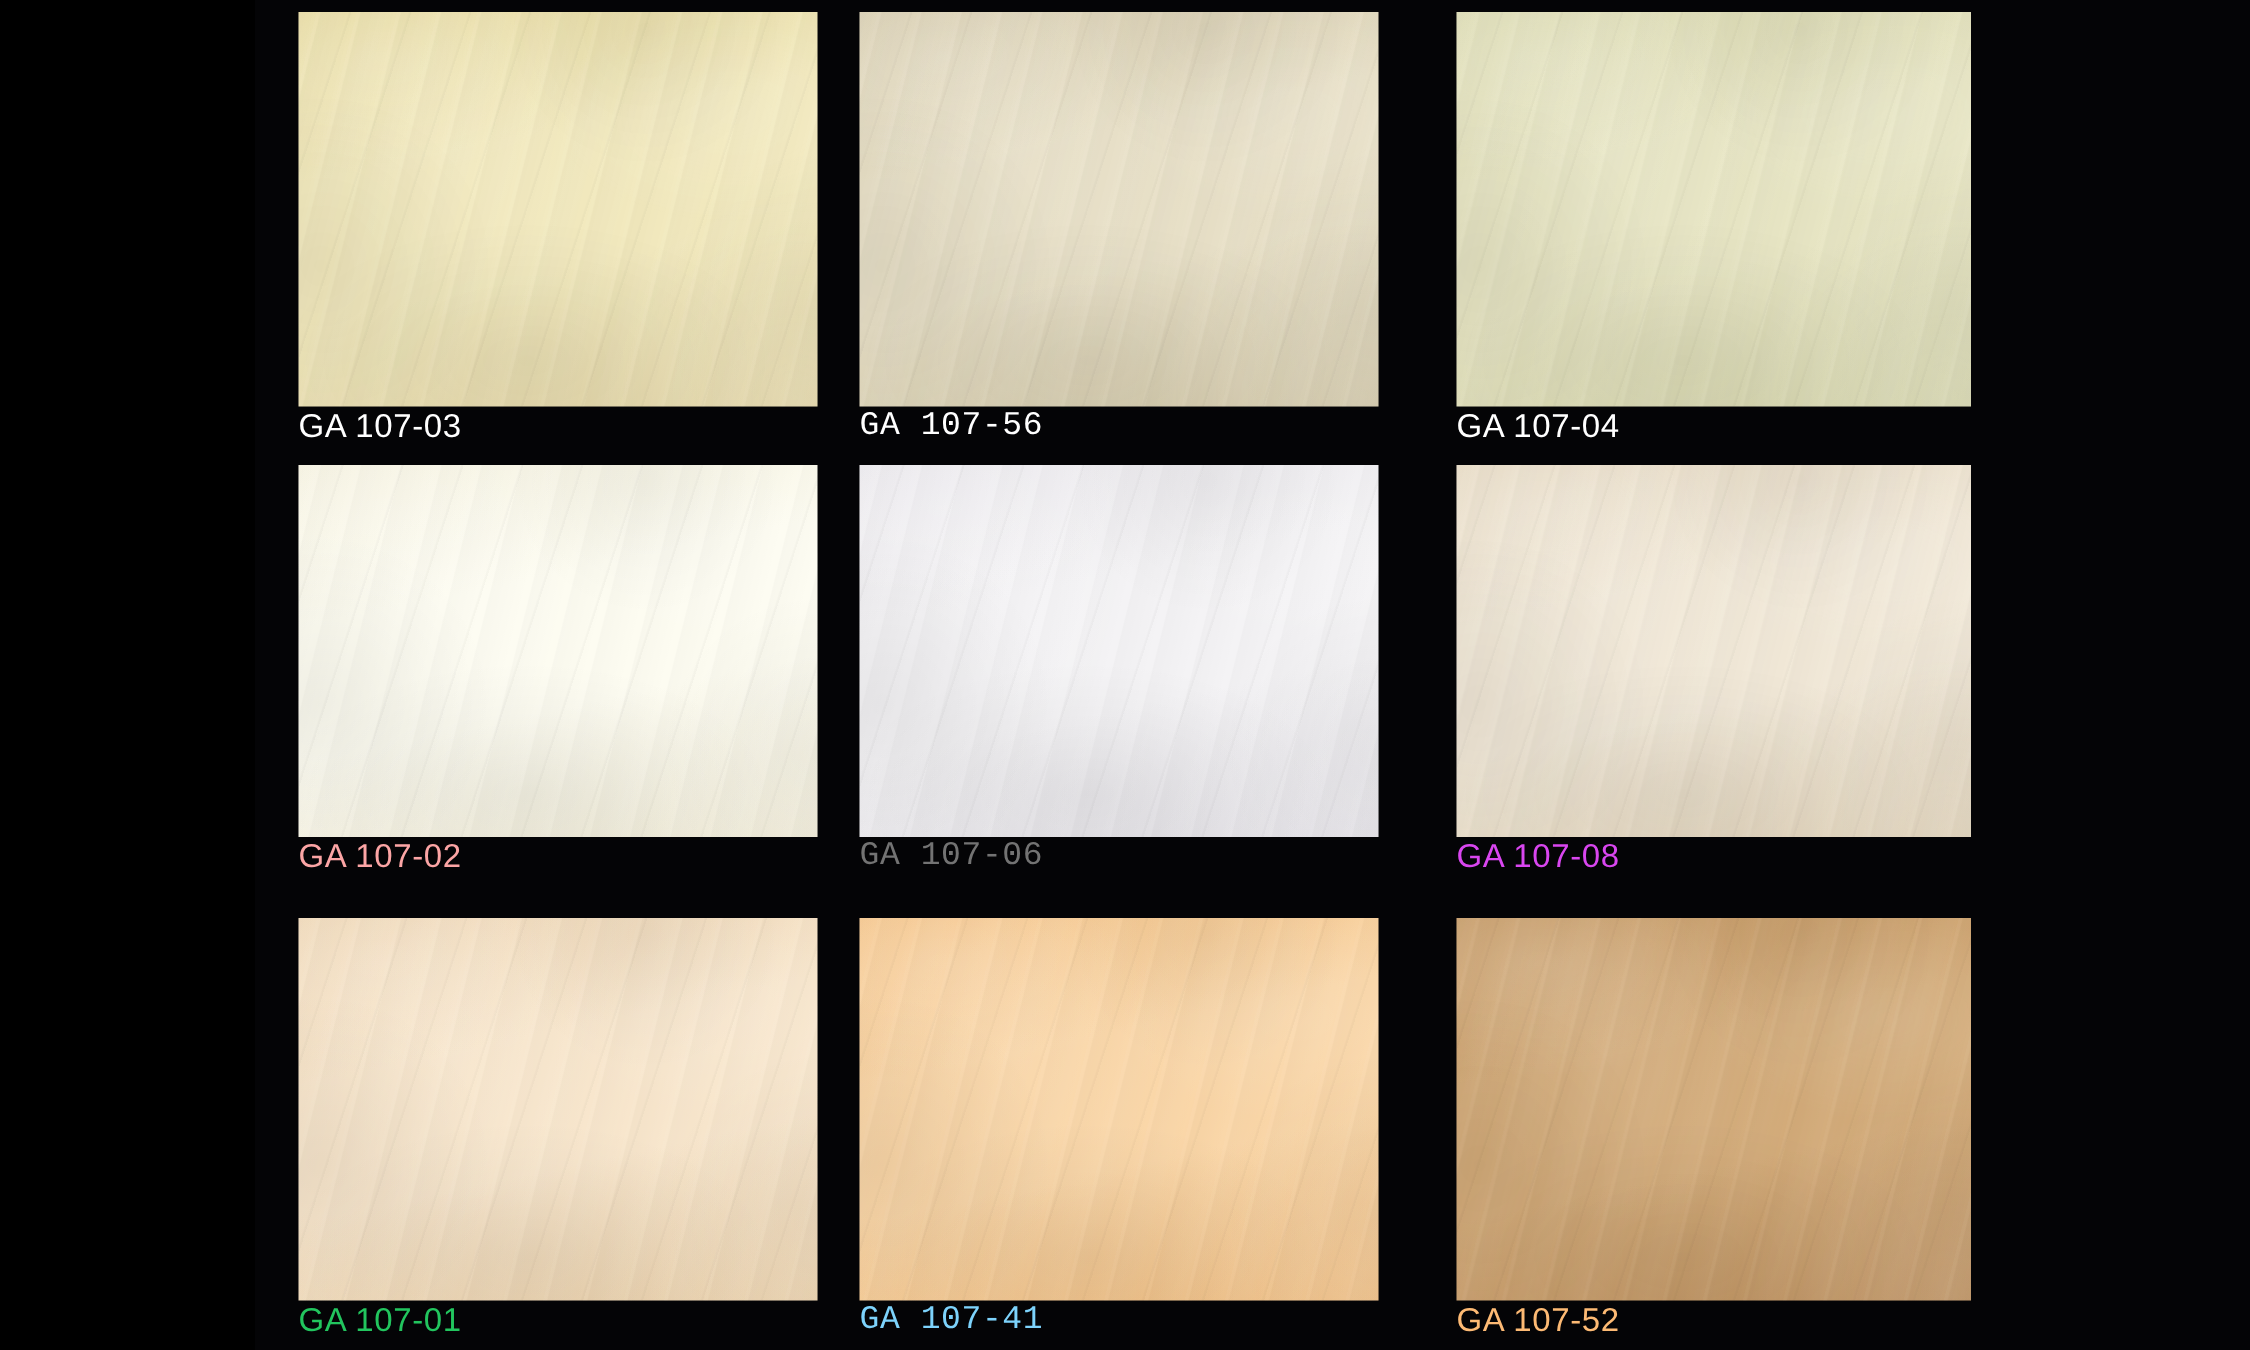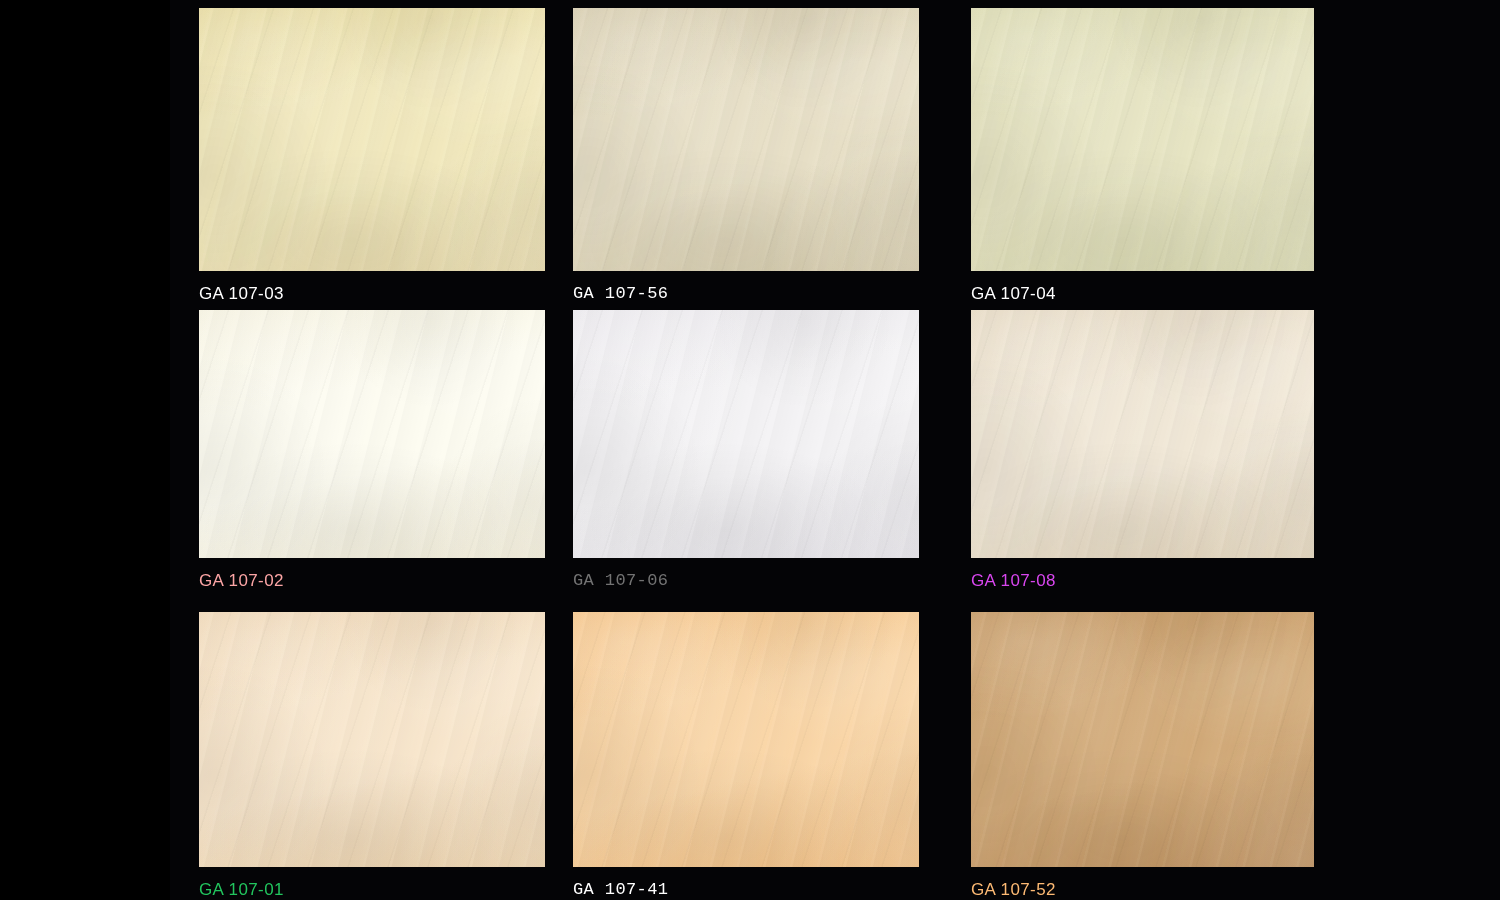--- a/index.html
+++ b/index.html
@@ -99,23 +99,23 @@
   }
   .tex.c {
     background:
       radial-gradient(circle at 12% 62%, rgba(0,0,0,0.05), rgba(0,0,0,0) 28%),
       radial-gradient(circle at 64% 12%, rgba(0,0,0,0.04), rgba(0,0,0,0) 24%),
       radial-gradient(circle at 88% 90%, rgba(255,255,255,0.10), rgba(255,255,255,0) 30%),
       radial-gradient(circle at 35% 40%, rgba(255,255,255,0.08), rgba(255,255,255,0) 34%);
   }
 
   .swatch-label {
-    margin-top: 12px;
+    margin-top: 2px;
     color: #ffffff;
-    font-size: 17px;
+    font-size: 22px;
     letter-spacing: 0.4px;
     line-height: 22px;
     white-space: nowrap;
   }
 </style>
 </head>
 <body style="background: rgb(0, 0, 0);">
 
 <div id="left-seam" style="background: rgb(0, 0, 0);"></div>
 <div id="plate-bg" style="background: rgb(4, 4, 6);"></div>
@@ -189,21 +189,21 @@
       </div>
       <div class="swatch-label" style="color: #22c55e;">GA 107-01</div>
     </div>
 
     <div class="swatch-cell c1">
       <div class="swatch-tile" style="background: linear-gradient(168deg, rgb(245, 199, 142) 0%, rgb(250, 214, 167) 34%, rgb(250, 214, 167) 62%, rgb(238, 189, 130) 100%);">
         <div class="tex a"></div>
         <div class="tex b"></div>
         <div class="tex c"></div>
       </div>
-      <div class="swatch-label" style="color: #ffffff;">GA 107-41</div>
+      <div class="swatch-label" style="color: #7dd3fc;">GA 107-41</div>
     </div>
 
     <div class="swatch-cell c2">
       <div class="swatch-tile" style="background: linear-gradient(168deg, rgb(199, 156, 104) 0%, rgb(211, 171, 121) 34%, rgb(211, 171, 121) 62%, rgb(189, 145, 96) 100%);">
         <div class="tex a"></div>
         <div class="tex b"></div>
         <div class="tex c"></div>
       </div>
       <div class="swatch-label" style="color: #fdba74;">GA 107-52</div>
     </div>

